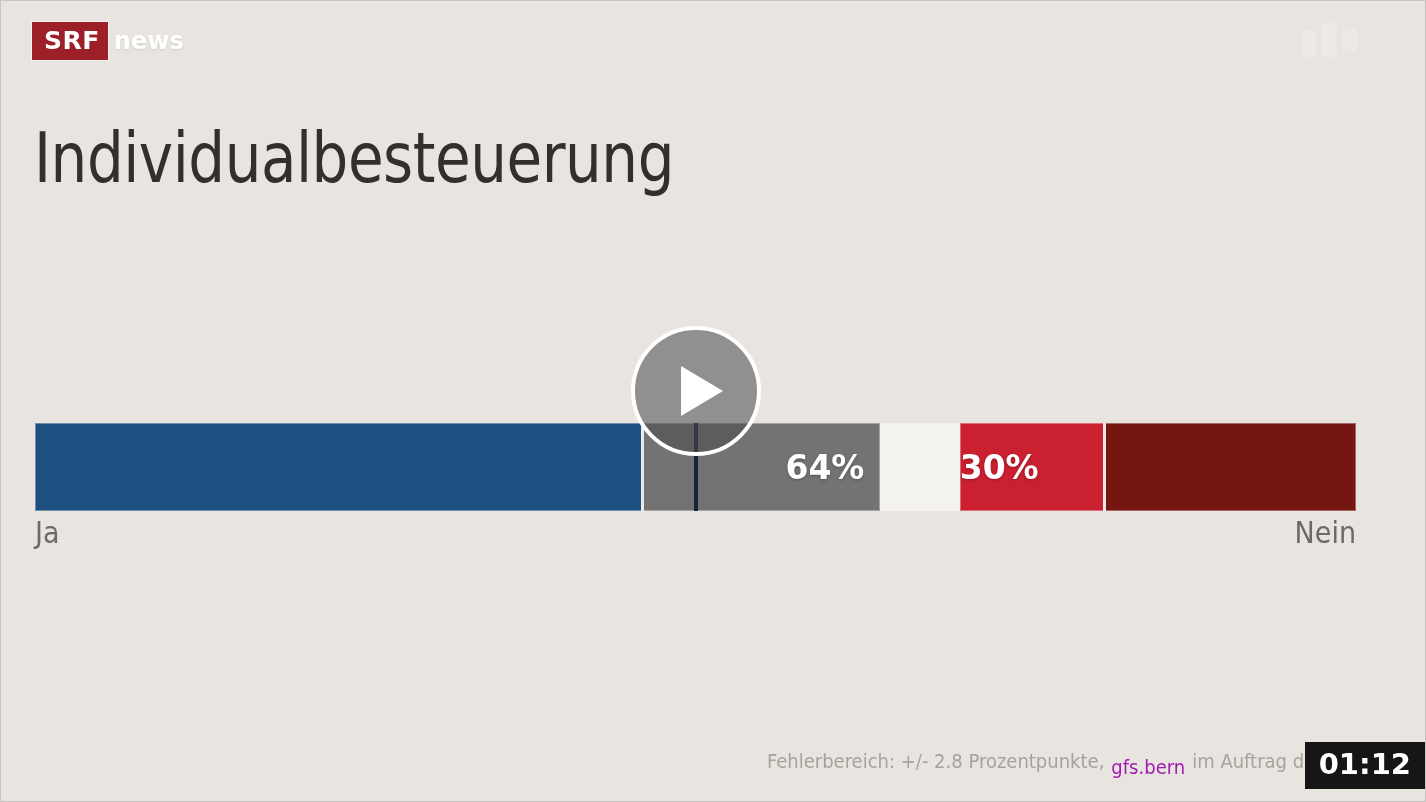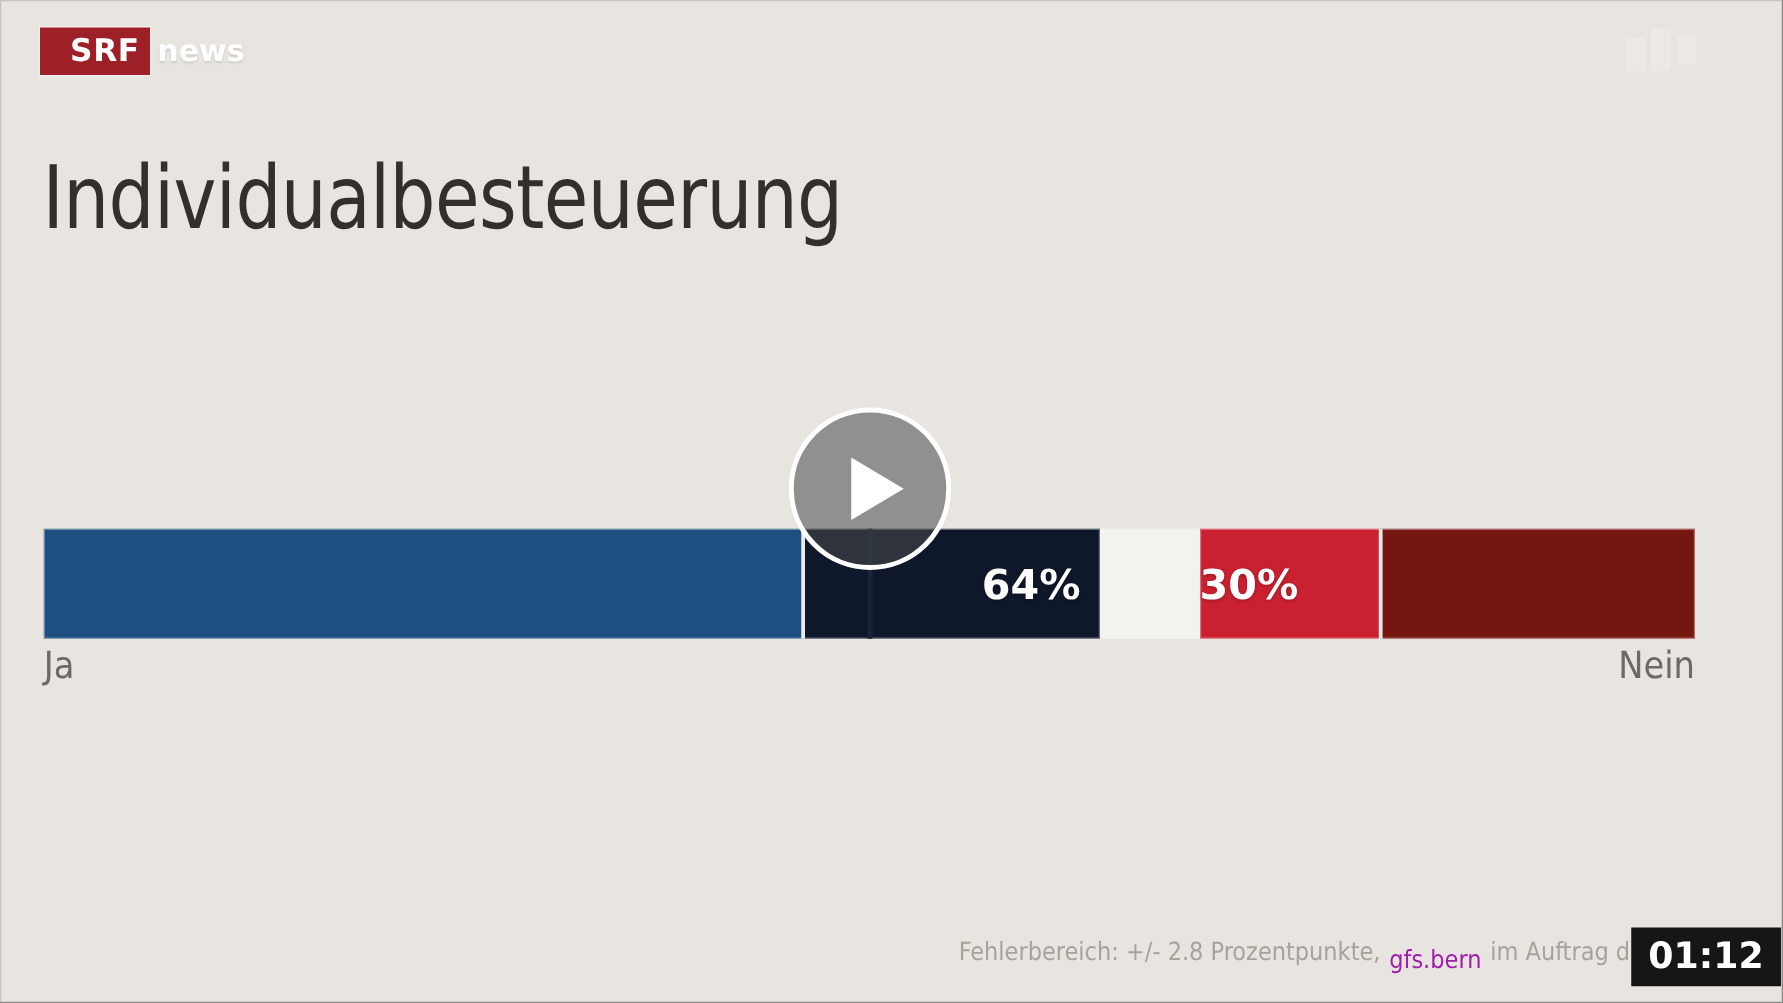--- a/index.html
+++ b/index.html
@@ -30,21 +30,21 @@
     align-items: center;
     height: 36px;
   }
   #brand .srf-box {
     background: #9d1f28;
     color: #ffffff;
     font-weight: bold;
     font-size: 25px;
     letter-spacing: 0.5px;
     line-height: 1;
-    padding: 6px 8px 7px 24px;
+    padding: 6px 8px 7px 12px;
     font-family: "DejaVu Sans", sans-serif;
     box-shadow: 0 0 0 1px rgba(255,255,255,0.5);
   }
   #brand .news-word {
     color: #ffffff;
     font-size: 24px;
     font-weight: bold;
     line-height: 1;
     margin-left: 6px;
     font-family: "DejaVu Sans", sans-serif;
@@ -255,21 +255,21 @@
 
   <div id="headline">Individualbesteuerung</div>
 
   <div id="chart">
     <div id="bar">
 
       <div class="seg seg-ja-strong" style="width: 46%; background: rgb(29, 79, 128);">
         <span class="seg-value"></span>
       </div>
 
-      <div class="seg seg-ja-light" style="width: 18%; background: #0f172a; text-align: right;">
+      <div class="seg seg-ja-light" style="width: 18%; background: #737373; text-align: right;">
         <span class="seg-value">64%</span>
       </div>
 
       <div class="seg seg-gap" style="width: 6%; background: rgb(244, 242, 239);">
         <span class="seg-value"></span>
       </div>
 
       <div class="seg seg-nein-light" style="width: 11%; background: rgb(203, 32, 48);">
         <span class="seg-value">30%</span>
       </div>

